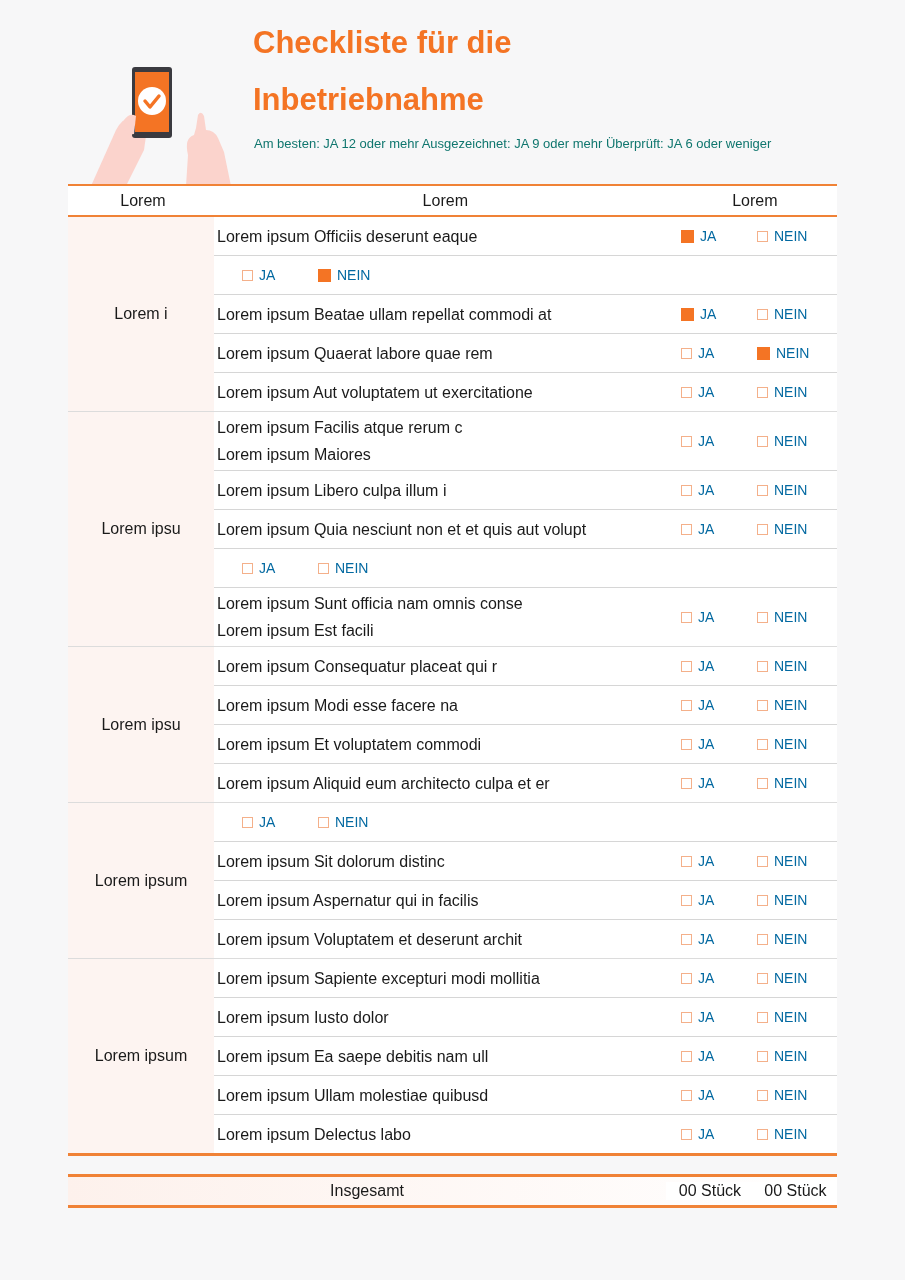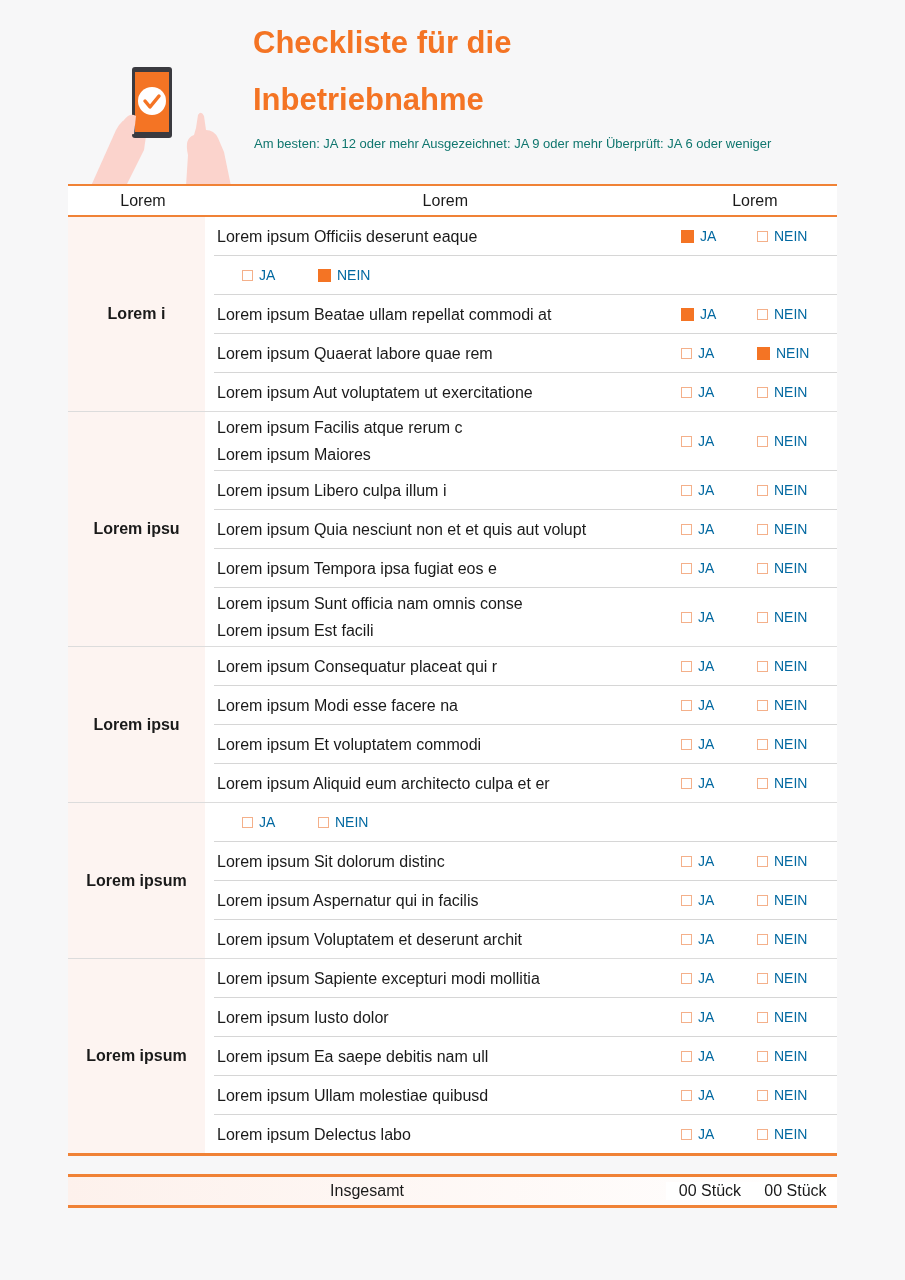--- a/index.html
+++ b/index.html
@@ -18,23 +18,23 @@
     border-top: 2px solid #f08236; border-bottom: 2px solid #f08236;
     align-items: center; font-size: 16px; gap: 15px;
   }
   .thead .c1 { width: 156px; text-align: center; }
   .thead .c2 { width: 442px; text-align: center; }
   .thead .c3 { width: 171px; text-align: center; }
   .group { display: flex; border-bottom: 1px solid #dcdcdc; }
   .group:last-child { border-bottom: none; }
   .gcat {
     width: 156px; background: #fdf4f1; display: flex; align-items: center;
-    justify-content: center; font-size: 16px; font-weight: bold;
+    justify-content: center; font-size: 16px;
   }
-  .grows { flex: 1; background: #fff; padding-left: 9px; }
+  .grows { flex: 1; background: #fff; }
   .row {
     display: flex; align-items: center; border-bottom: 1px solid #d6d6d6;
     min-height: 38px; padding-left: 3px;
   }
   .row:last-child { border-bottom: none; }
   .row.two { min-height: 58px; }
   .rtext { width: 439px; font-size: 16px; line-height: 27px; padding: 0 0 0 0; }
   .rtext div { white-space: nowrap; }
   .opt { display: flex; align-items: center; color: #0369a1; font-size: 14px; }
   .opt.ja { width: 76px; padding-left: 25px; }
@@ -183,23 +183,20 @@
             <div class="opt ja">
               <span class="box"></span>
               <span>JA</span>
             </div>
             <div class="opt nein">
               <span class="box"></span>
               <span>NEIN</span>
             </div>
           </div>
           <div class="row">
-            <div class="rtext">
-              <div>Lorem ipsum Tempora ipsa fugiat eos e</div>
-            </div>
             <div class="opt ja">
               <span class="box"></span>
               <span>JA</span>
             </div>
             <div class="opt nein">
               <span class="box"></span>
               <span>NEIN</span>
             </div>
           </div>
           <div class="row two">

